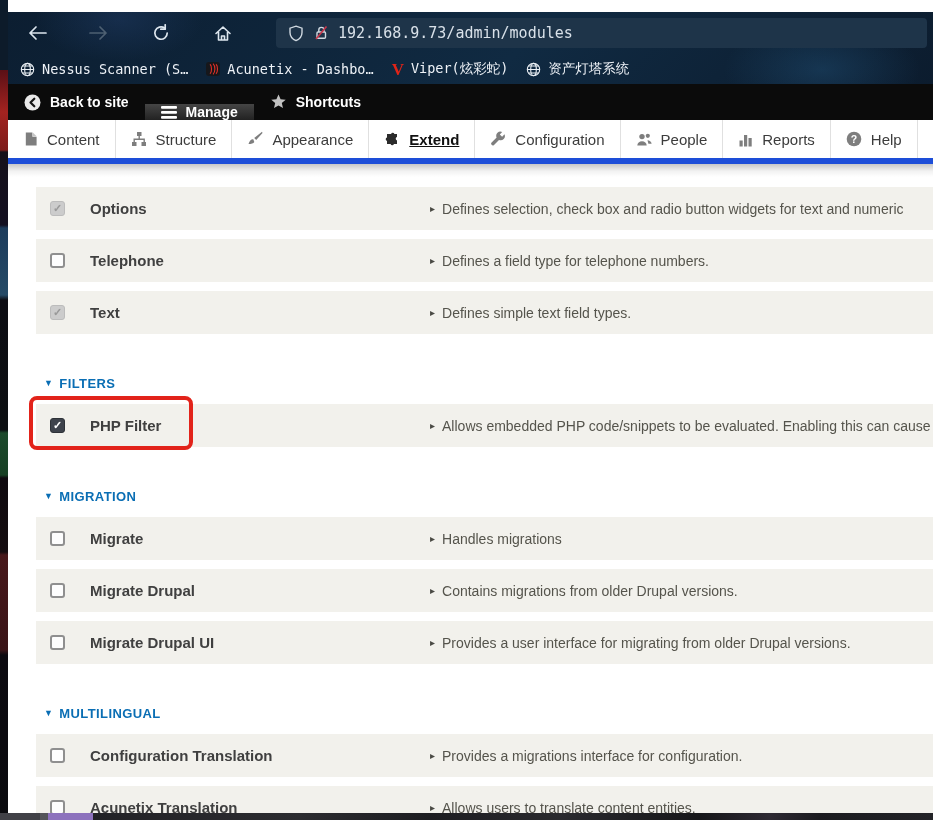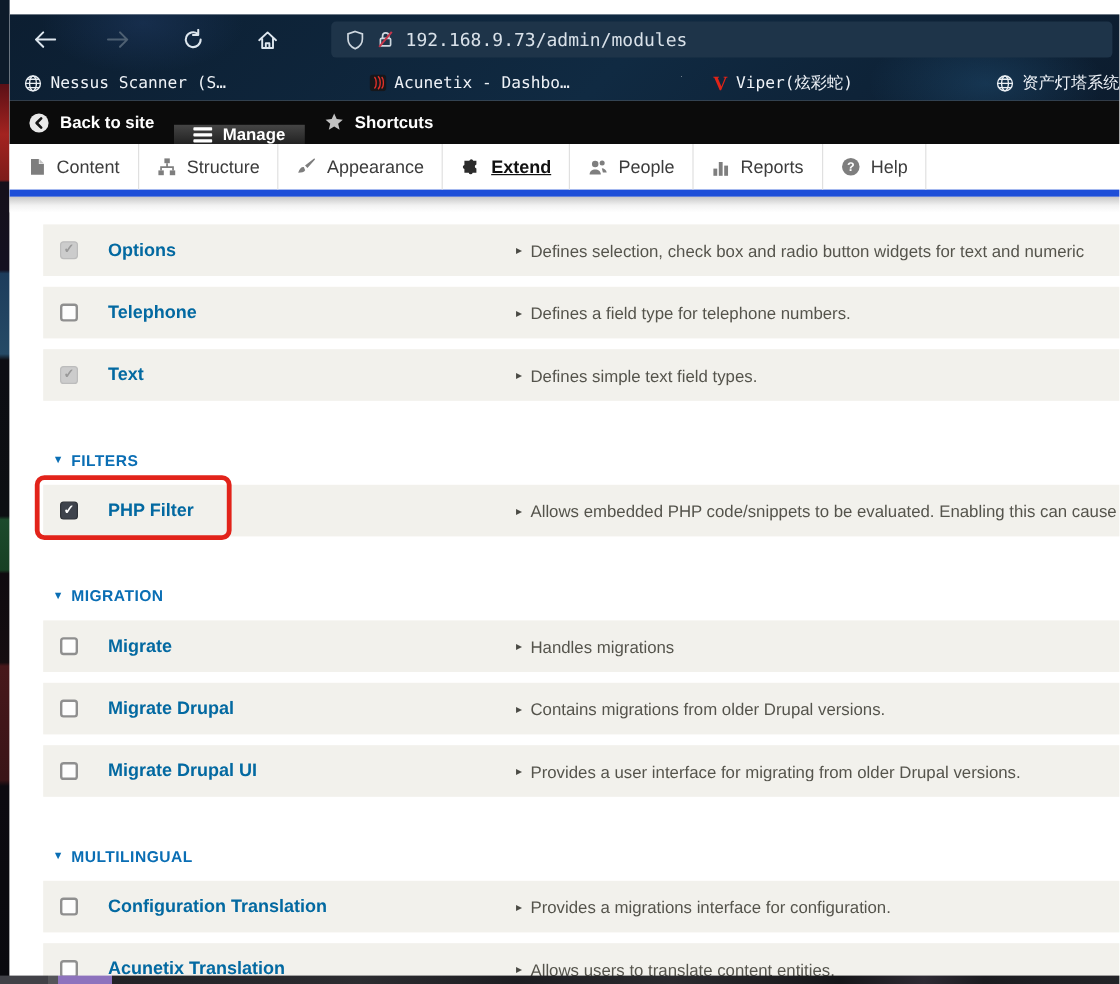--- a/index.html
+++ b/index.html
@@ -33,21 +33,21 @@
       radial-gradient(120px 60px at 12% 10%, rgba(40,70,120,.35), transparent 70%),
       linear-gradient(135deg, #0c1e31 0%, #102a42 55%, #0c1c2e 100%);
     color: #e6edf3;
   }
   .navrow { height: 42px; display: flex; align-items: center; padding-left: 12px; }
   .nav-btn { width: 34px; height: 30px; margin-right: 28px; display: flex; align-items: center; justify-content: center; border-radius: 4px; }
   .urlbar { flex: 1; height: 30px; margin: 0 6px 0 8px; background: #1e3449; border-radius: 4px;
     display: flex; align-items: center; gap: 9px; padding: 0 12px; }
   .url-text { font-family: "DejaVu Sans Mono", monospace; font-size: 15px; color: #d9e1e9; letter-spacing: 0; white-space: nowrap; }
 
-  .bookmarks { height: 30px; display: flex; align-items: center; gap: 40px; padding-left: 12px; justify-content: space-between; }
+  .bookmarks { height: 30px; display: flex; align-items: center; gap: 18px; padding-left: 12px; }
   .bm { display: flex; align-items: center; gap: 7px; font-family: "DejaVu Sans Mono", monospace; font-size: 13.5px; color: #eef2f7; white-space: nowrap; }
   .icn { display: inline-flex; align-items: center; justify-content: center; }
   .viper-v { color: #e02418; font-weight: bold; font-size: 17px; font-family: "Liberation Serif", serif; line-height: 1; }
 
   
   .dbar { height: 36px; background: #0b0b0b; display: flex; align-items: stretch; color: #fff; font-size: 14px; font-weight: bold; }
   .dbar-item { display: flex; align-items: center; gap: 9px; padding: 0 16px; justify-content: flex-end; }
   .dbar-item.active { background: linear-gradient(180deg, #454545, #222); margin-top: 20px; }
 
   
@@ -62,21 +62,21 @@
   
   .page { padding: 10px 0 0 28px; }
   .section-title { color: #0a6eb4; font-size: 13px; font-weight: bold; letter-spacing: .4px; display: flex; align-items: center; gap: 6px; margin: 42px 0 13px 8px; }
   .tri { font-size: 9px; line-height: 1; }
   .mod-row { display: flex; align-items: center; height: 43px; background: #f2f1ec; margin-bottom: 9px; position: relative; }
   .cb-cell { width: 54px; padding-left: 14px; display: flex; align-items: center; }
   .cb { width: 15px; height: 15px; border-radius: 3px; display: inline-flex; align-items: center; justify-content: center; font-size: 11px; font-weight: bold; line-height: 1; }
   .cb.unchecked { background: #fdfdfd; border: 2px solid #8f8f8f; }
   .cb.disabled-checked { background: #cccccc; border: 1px solid #bcbcbc; color: #999; }
   .cb.checked { background: #3e434c; border: 1px solid #2e3238; color: #fff; }
-  .name-cell { width: 340px; font-weight: bold; font-size: 15px; color: #0369a1; }
+  .name-cell { width: 340px; font-weight: bold; font-size: 15px; color: #404040; }
   .desc-cell { flex: 1; display: flex; align-items: center; gap: 7px; font-size: 14px; color: #55544c; white-space: nowrap; overflow: hidden; }
   .arrow { font-size: 10px; color: #4a4a44; }
   .red-box { position: absolute; left: -7px; top: -8px; width: 164px; height: 54px; border: 4px solid #e2231a; border-radius: 8px; z-index: 3; }
 
   
   .taskbar { position: absolute; left: 0; right: 0; bottom: 0; height: 7px; z-index: 10;
     background: linear-gradient(90deg, #414147 0px, #414147 40px, #55555a 40px, #55555a 48px,
       #8d72bd 48px, #8d72bd 93px, #222226 93px, #2c2c30 300px, #1d1d21 430px,
       #2a2a2e 560px, #161619 700px, #2e2a33 770px, #1b1b1f 820px, #232327 100%); }
 </style>
@@ -227,20 +227,28 @@
       <div class="tab active">
         <span class="icn ticon">
           <svg width="16" height="16" viewBox="0 0 16 16">
             <path d="M5 3h2.1a1.7 1.7 0 0 1 3.3 0H13v3.1a1.7 1.7 0 0 0 0 3.3V13H9.9a1.7 1.7 0 0 1-3.3 0H3V9.9a1.7 1.7 0 0 1 0-3.3V3z"></path>
           </svg>
         </span>
         <span class="tlabel">Extend</span>
       </div>
       <div class="tab">
         <span class="icn ticon">
+          <svg width="16" height="16" viewBox="0 0 16 16">
+            <path d="M14.5 3.3A4.2 4.2 0 0 1 9 8.9l-5 5a1.7 1.7 0 0 1-2.4-2.4l5-5A4.2 4.2 0 0 1 12.2 1L9.8 3.4l2.3 2.3z"></path>
+          </svg>
+        </span>
+        <span class="tlabel">Configuration</span>
+      </div>
+      <div class="tab">
+        <span class="icn ticon">
           <svg width="16" height="15" viewBox="0 0 16 15">
             <circle cx="6" cy="4.6" r="2.7"></circle>
             <path d="M1.3 13.5c0-2.7 2.1-4.3 4.7-4.3s4.7 1.6 4.7 4.3z"></path>
             <circle cx="11.8" cy="3.8" r="2.1"></circle>
             <path d="M11.5 8.2c2 .1 3.8 1.4 4.1 3.6h-3.2z"></path>
           </svg>
         </span>
         <span class="tlabel">People</span>
       </div>
       <div class="tab">

